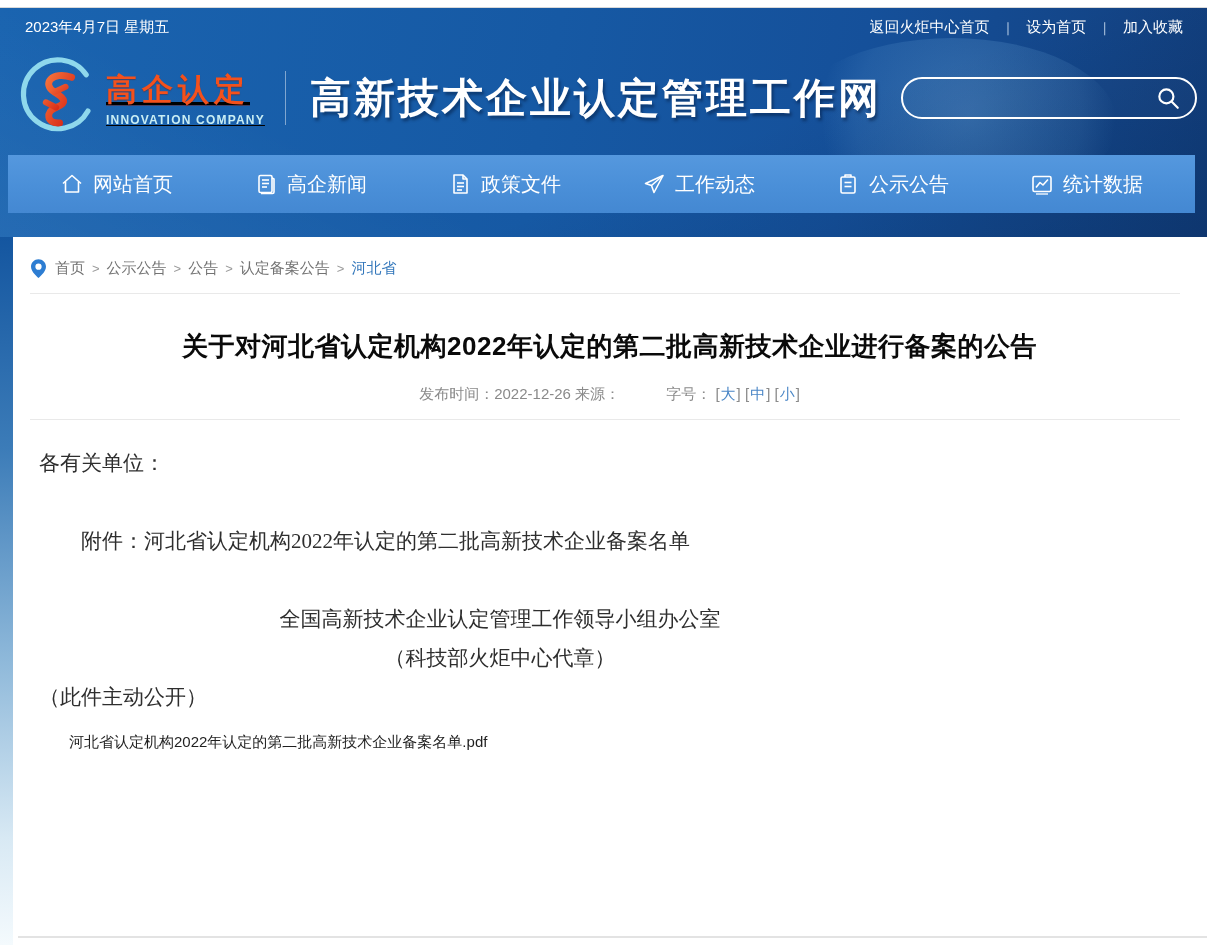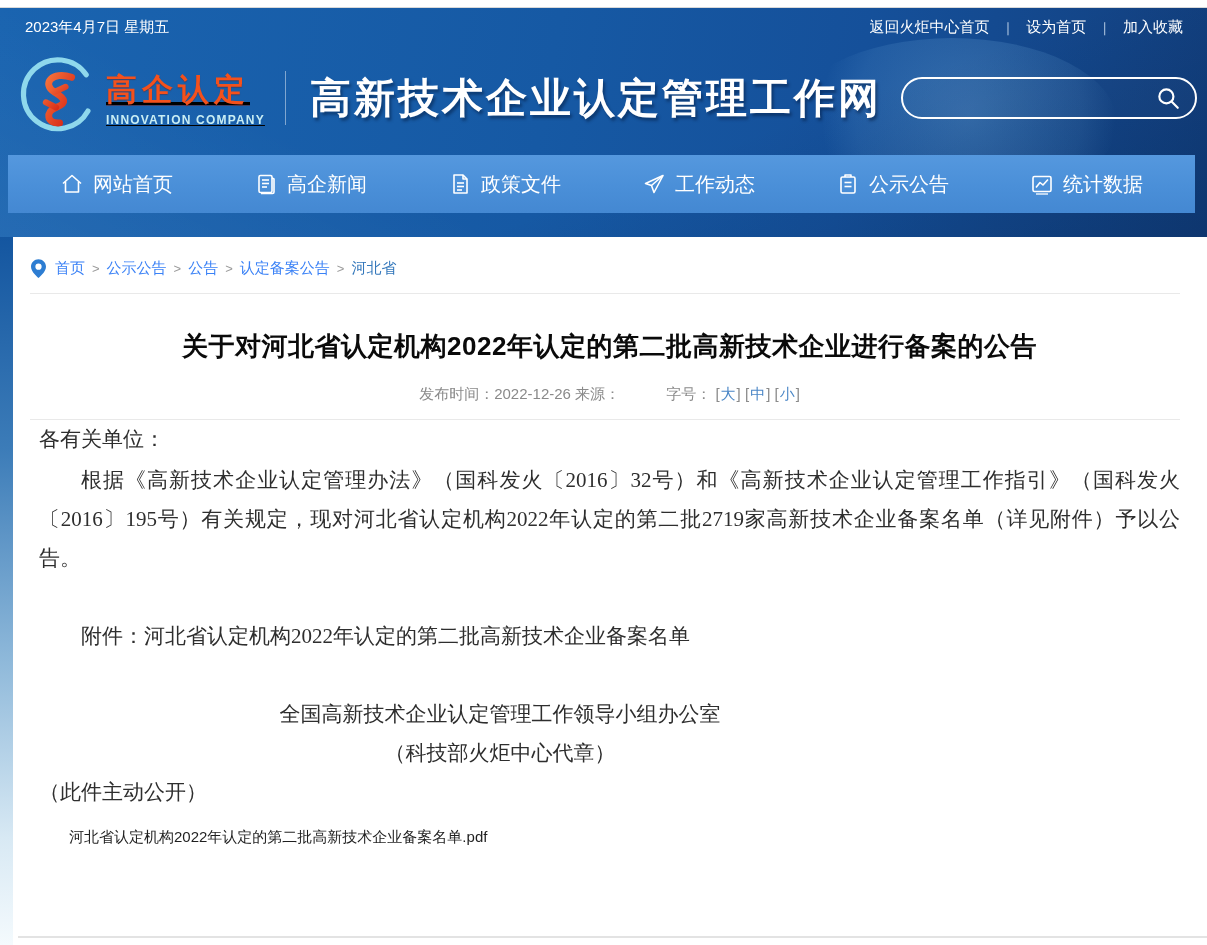--- a/index.html
+++ b/index.html
@@ -49,37 +49,37 @@
 
   .header-bottom-band { position:relative; z-index:1; height:24px; }
 
   
   .body-area { position:relative; height:708px; background:#fff; }
   .left-stripe { position:absolute; left:0; top:0; width:13px; height:100%;
     background:linear-gradient(180deg,#1456a0 0%,#3c7cb8 30%,#8fb9da 60%,#d8e9f4 85%,#f4fafd 100%); }
   .content { position:absolute; left:13px; top:0; width:1194px; height:100%; background:#fff; padding:0 27px 0 26px; }
 
   .breadcrumb { display:flex; align-items:center; gap:7px; padding-top:22px; font-size:15px; color:#8f8f8f; margin-left:-8px; }
-  .breadcrumb .crumb { color:#3b82f6; cursor:pointer; text-decoration:none; }
+  .breadcrumb .crumb { color:#737373; cursor:pointer; text-decoration:none; }
   .breadcrumb .sep { color:#9a9a9a; font-size:13px; }
   .breadcrumb .current { color:#3377bb; cursor:pointer; }
   .bc-pin { margin-right:2px; display:flex; }
 
   .hr { border:none; border-top:1px solid #e9e9e9; margin:15px 0 0 -9px; }
 
   .article-title { margin-top:35px; text-align:center; font-size:26px; font-weight:bold; color:#0a0a0a; letter-spacing:0.5px; }
 
   .meta { margin-top:21px; text-align:center; font-size:15px; color:#8a8a8a; }
   .meta .lbl { color:#8a8a8a; }
   .meta .src-gap { display:inline-block; width:42px; }
   .meta .fs-opt { color:#4a86c6; cursor:pointer; margin:0 1px; }
   .meta .brkt { color:#8a8a8a; }
 
   .article-body { font-family:"Liberation Serif","DejaVu Serif",serif; color:#2e2e2e;
-    font-size:21px; line-height:39px; }
+    font-size:21px; line-height:39px; margin-top:24px; }
   .salutation { }
   .para { text-indent:2em; text-align:justify; margin-top:2px; }
   .attach-line { text-indent:2em; margin-top:39px; }
   .sig-block { margin-top:39px; width:922px; text-align:center; }
   .disclosure { margin-top:0px; }
   .pdf-link { margin-top:16px; margin-left:30px; font-family:"Liberation Sans","DejaVu Sans",sans-serif;
     font-size:15px; color:#1f1f1f; cursor:pointer; display:inline-block; text-decoration:none; }
 
   .bottom-rule { position:absolute; left:18px; right:0; bottom:7px; border-top:2px solid #e3e3e3; }
 </style>
@@ -226,21 +226,20 @@
         <span class="lbl">字号：</span>
         <span><span class="brkt">[</span><span class="fs-opt">大</span><span class="brkt">]</span></span>
         <span><span class="brkt">[</span><span class="fs-opt">中</span><span class="brkt">]</span></span>
         <span><span class="brkt">[</span><span class="fs-opt">小</span><span class="brkt">]</span></span>
       </div>
 
       <hr class="hr">
 
       <div class="article-body">
         <div class="salutation">各有关单位：</div>
-        <div class="para">根据《高新技术企业认定管理办法》（国科发火〔2016〕32号）和《高新技术企业认定管理工作指引》（国科发火〔2016〕195号）有关规定，现对河北省认定机构2022年认定的第二批2719家高新技术企业备案名单（详见附件）予以公告。</div>
         <div class="attach-line">附件：河北省认定机构2022年认定的第二批高新技术企业备案名单</div>
         <div class="sig-block">
           <div>全国高新技术企业认定管理工作领导小组办公室</div>
           <div>（科技部火炬中心代章）</div>
         </div>
         <div class="disclosure">（此件主动公开）</div>
       </div>
 
       <a class="pdf-link">河北省认定机构2022年认定的第二批高新技术企业备案名单.pdf</a>
     </div>

